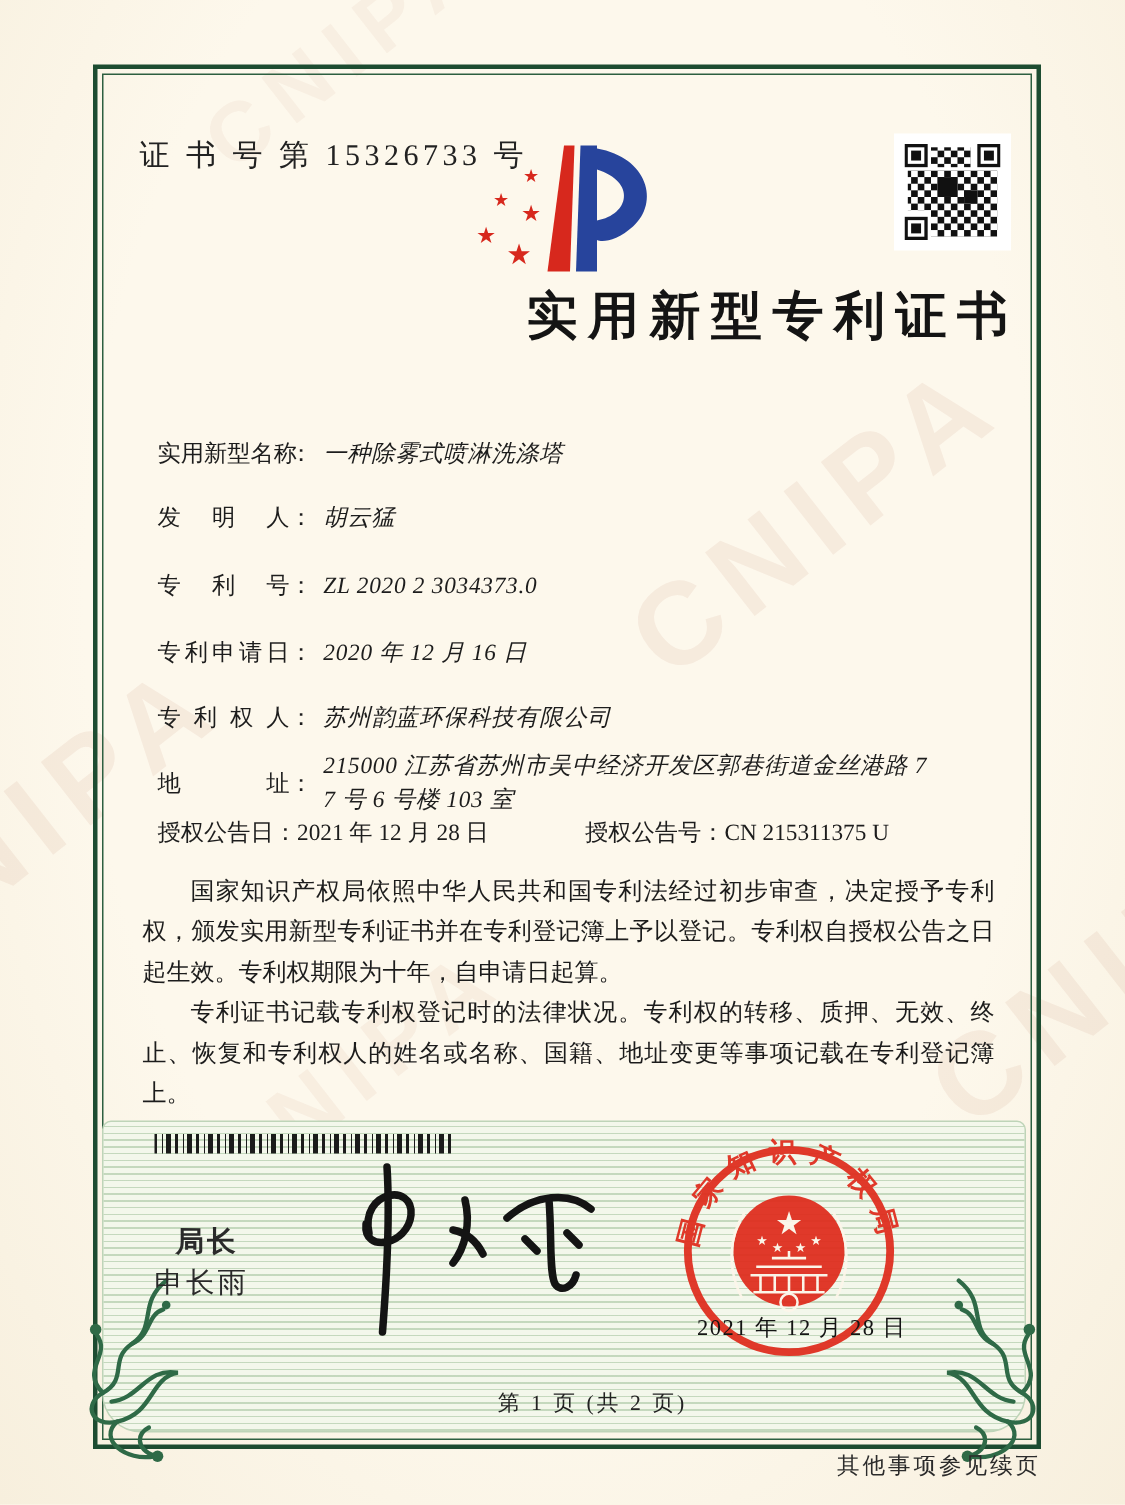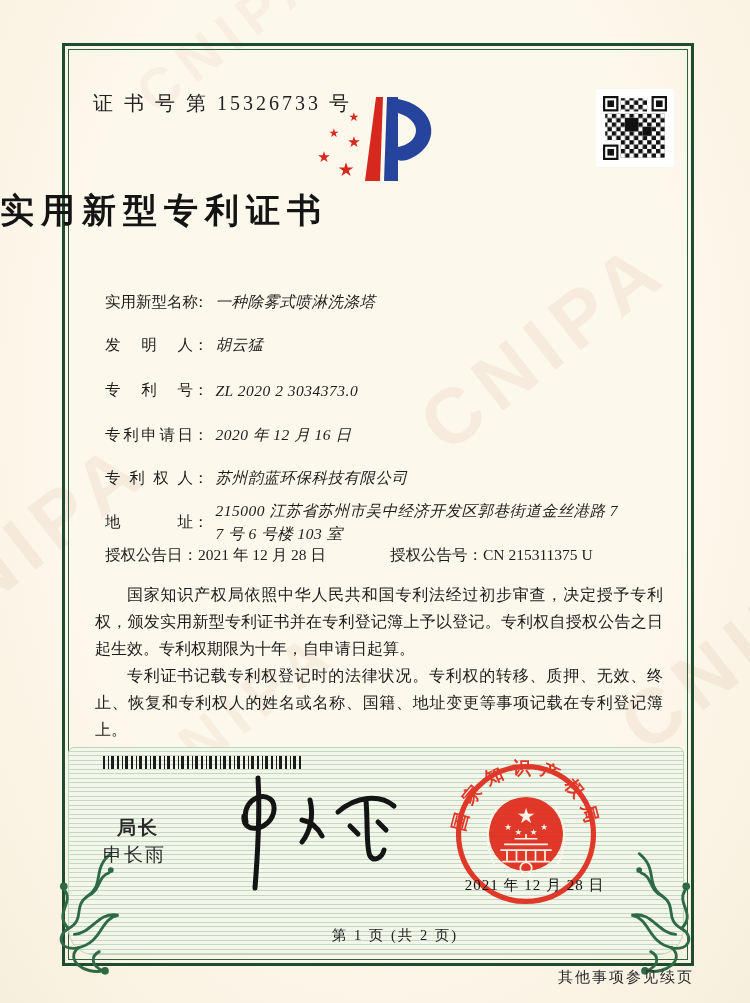--- a/index.html
+++ b/index.html
@@ -16,21 +16,21 @@
          border:3px solid #1d4c31;}
   .frame::before{content:"";position:absolute;inset:3px;border:1px solid #2d5f40;}
   
   .band{position:absolute;left:68px;top:747px;width:614px;height:206px;
         background:repeating-linear-gradient(0deg, rgba(150,186,144,.5) 0 1px, rgba(255,255,255,0) 1px 4.5px),#f3f7eb;
         border:1px solid #bed4b8;border-radius:6px 6px 26px 26px;}
   .cert-no{position:absolute;left:93px;top:90px;font-size:20px;letter-spacing:3px;color:#222;}
   .logo{position:absolute;left:310px;top:93px;}
   .qr-box{position:absolute;left:596px;top:89px;width:78px;height:78px;background:#fff;
           display:flex;align-items:center;justify-content:center;}
-  .title{position:absolute;left:0;top:188px;width:679px;text-align:left;
+  .title{position:absolute;left:0;top:188px;width:679px;text-align:right;
          font-size:34px;font-weight:bold;letter-spacing:7px;color:#141414;}
   .fields{position:absolute;left:105px;top:281px;width:560px;font-size:15.5px;color:#1d1d1d;}
   .frow{display:flex;align-items:center;}
   .h42{height:42px}.h45{height:45px}.h41{height:41px}.h46{height:46px}
   .lbl{display:inline-block;width:88px;text-align:justify;text-align-last:justify;white-space:nowrap;}
   .colon{margin-right:7px;}
   .val{letter-spacing:.5px;font-style:italic;}
   .addr-lines{line-height:23px;}
   .grant{position:relative;height:30px;}
   .grant .pair2{position:absolute;left:285px;top:0;white-space:nowrap;}

